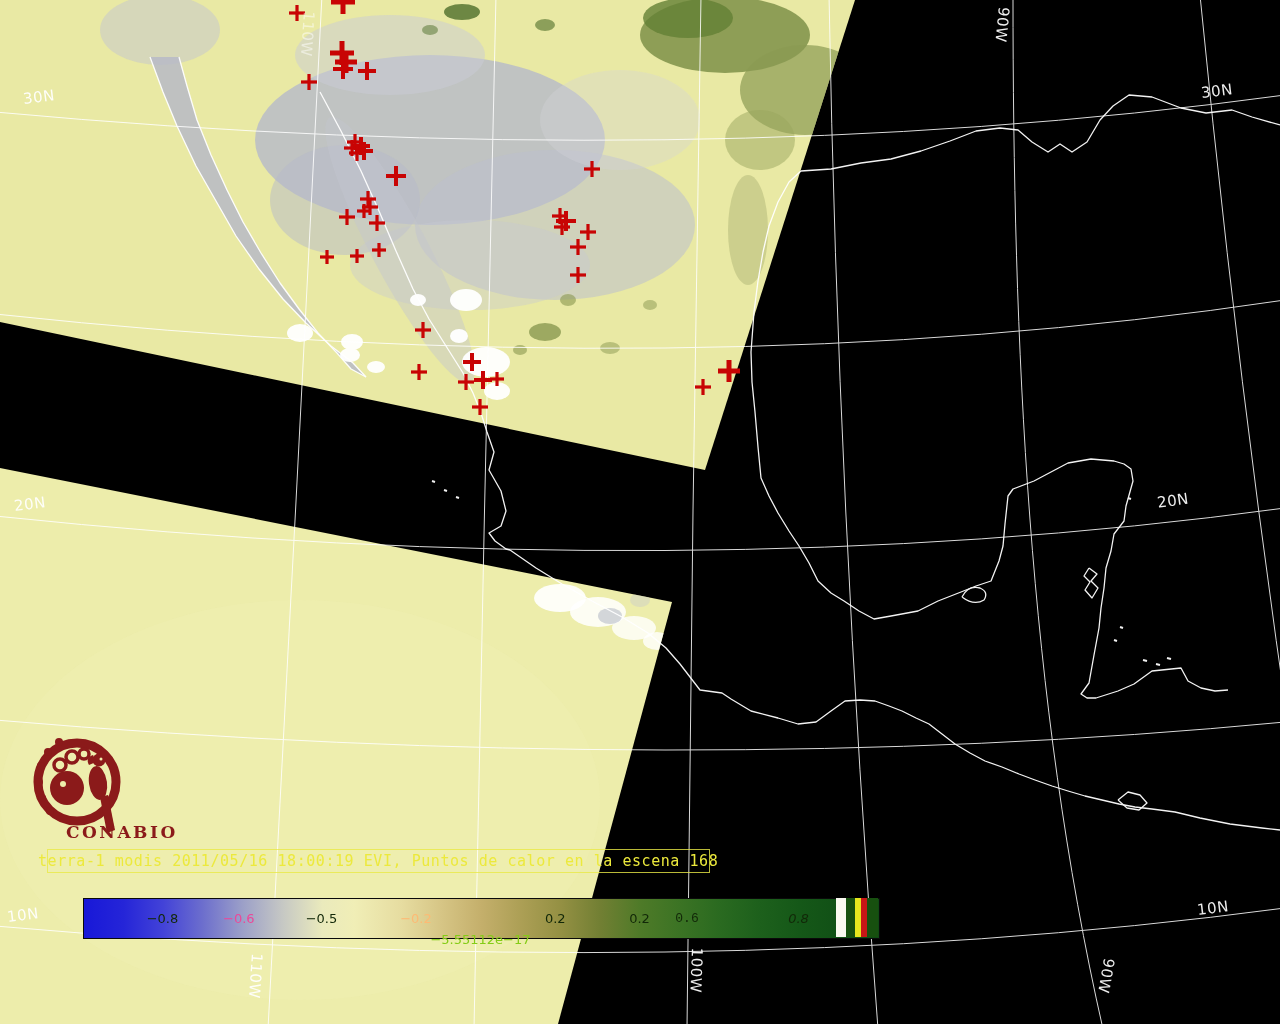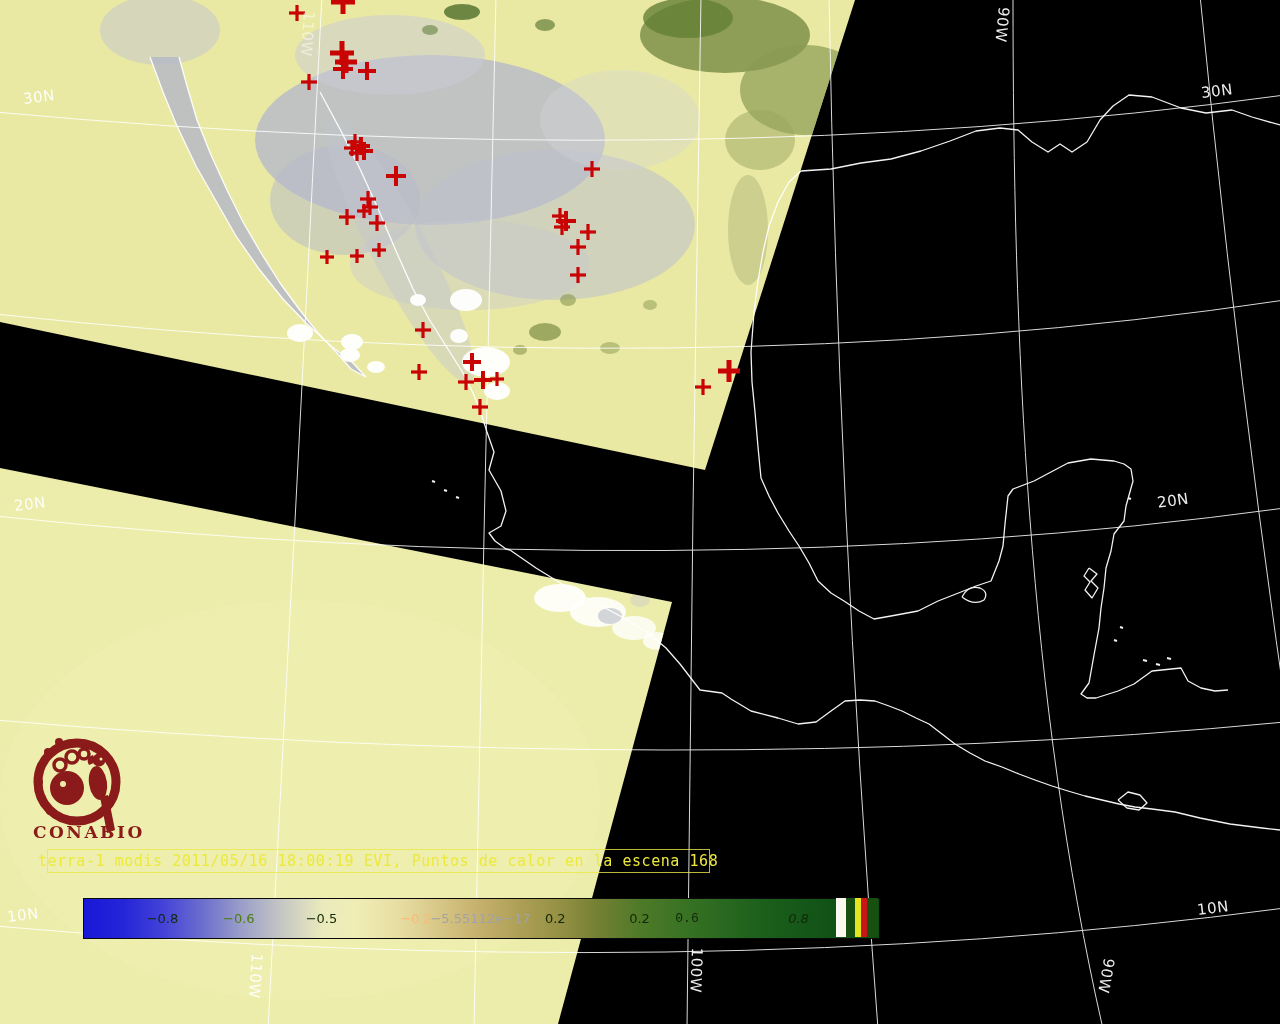--- a/index.html
+++ b/index.html
@@ -301,39 +301,39 @@
   <div id="caption-text" style="color: rgb(236, 233, 60);">terra-1 modis 2011/05/16 18:00:19 EVI, Puntos de calor en la escena 168</div>
 
   <div id="colorbar" style="background: linear-gradient(90deg, rgb(24, 24, 216) 0%, rgb(37, 37, 216) 5%, rgb(67, 67, 216) 10%, rgb(109, 111, 205) 15%, rgb(156, 160, 200) 20%, rgb(198, 200, 196) 25%, rgb(234, 234, 188) 30%, rgb(240, 238, 182) 34%, rgb(230, 220, 160) 40%, rgb(214, 197, 133) 45%, rgb(196, 175, 107) 50%, rgb(172, 159, 85) 55%, rgb(148, 144, 67) 60%, rgb(113, 127, 51) 65%, rgb(78, 122, 40) 70%, rgb(59, 115, 36) 75%, rgb(42, 106, 32) 80%, rgb(29, 96, 28) 85%, rgb(21, 88, 24) 90%, rgb(17, 80, 22) 95%, rgb(15, 74, 20) 100%);"></div>
   <div id="cb-extras">
       <div class="cb-stripe" style="left: 836px; width: 10px; background: rgb(250, 248, 240);"></div>
       <div class="cb-stripe" style="left: 846px; width: 9px; background: rgb(23, 80, 15);"></div>
       <div class="cb-stripe" style="left: 855px; width: 6px; background: rgb(230, 230, 30);"></div>
       <div class="cb-stripe" style="left: 861px; width: 6px; background: rgb(200, 22, 22);"></div>
       <div class="cb-stripe" style="left: 867px; width: 11px; background: rgb(23, 80, 15);"></div>
       <div class="cb-tick" style="left: 162.5px; color: rgb(18, 40, 8); text-align: center;">−0.8</div>
-      <div class="cb-tick" style="left: 238.82px; color: #4d7c0f;">−0.6</div>
+      <div class="cb-tick" style="left: 238.82px; color: #ec4899;">−0.6</div>
       <div class="cb-tick" style="left: 321.5px; color: rgb(18, 40, 8);">−0.5</div>
       <div class="cb-tick" style="left: 384px; color: #fdba74; margin-left: 32px;">−0.2</div>
-      <div class="cb-tick" style="left: 480.5px; color: #a3a3a3;">−5.55112e−17</div>
+      <div class="cb-tick" style="left: 480.5px; color: #84cc16; margin-top: 21px;">−5.55112e−17</div>
       <div class="cb-tick" style="left: 555.23px; color: rgb(18, 40, 8);">0.2</div>
       <div class="cb-tick" style="left: 639.5px; color: rgb(18, 40, 8);">0.2</div>
       <div class="cb-tick" style="left: 687px; color: rgb(18, 40, 8); font-family: Liberation Mono, monospace;">0.6</div>
       <div class="cb-tick" style="left: 798.5px; color: rgb(18, 40, 8); font-style: italic;">0.8</div>
     </div>
 
   <div id="glabels">
       <div class="glabel" style="left: 22px; top: 90px; transform: rotate(-7deg); opacity: 1;">30N</div>
       <div class="glabel" style="left: 1200px; top: 84px; transform: rotate(-7deg); opacity: 1;">30N</div>
       <div class="glabel" style="left: 13px; top: 497px; transform: rotate(-7deg); opacity: 1;">20N</div>
       <div class="glabel" style="left: 1156px; top: 494px; transform: rotate(-8deg); opacity: 1;">20N</div>
       <div class="glabel" style="left: 6px; top: 908px; transform: rotate(-7deg); opacity: 1;">10N</div>
       <div class="glabel" style="left: 1196px; top: 901px; transform: rotate(-7deg); opacity: 1;">10N</div>
       <div class="glabel" style="left: 318px; top: 12px; transform: rotate(94deg); opacity: 0.55;">110W</div>
       <div class="glabel" style="left: 1013px; top: 8px; transform: rotate(96deg); opacity: 1;">90W</div>
       <div class="glabel" style="left: 266px; top: 954px; transform: rotate(94deg); opacity: 1;">110W</div>
       <div class="glabel" style="left: 706px; top: 948px; transform: rotate(92deg); opacity: 1;">100W</div>
       <div class="glabel" style="left: 1118px; top: 960px; transform: rotate(100deg); opacity: 1;">90W</div>
     </div>
 
-  <div id="logo-text" style="color: rgb(139, 26, 26);">CONABIO</div>
+  <div id="logo-text" style="color: rgb(139, 26, 26); margin-left: 33px;">CONABIO</div>
 
 </div>
 
 </body></html>

